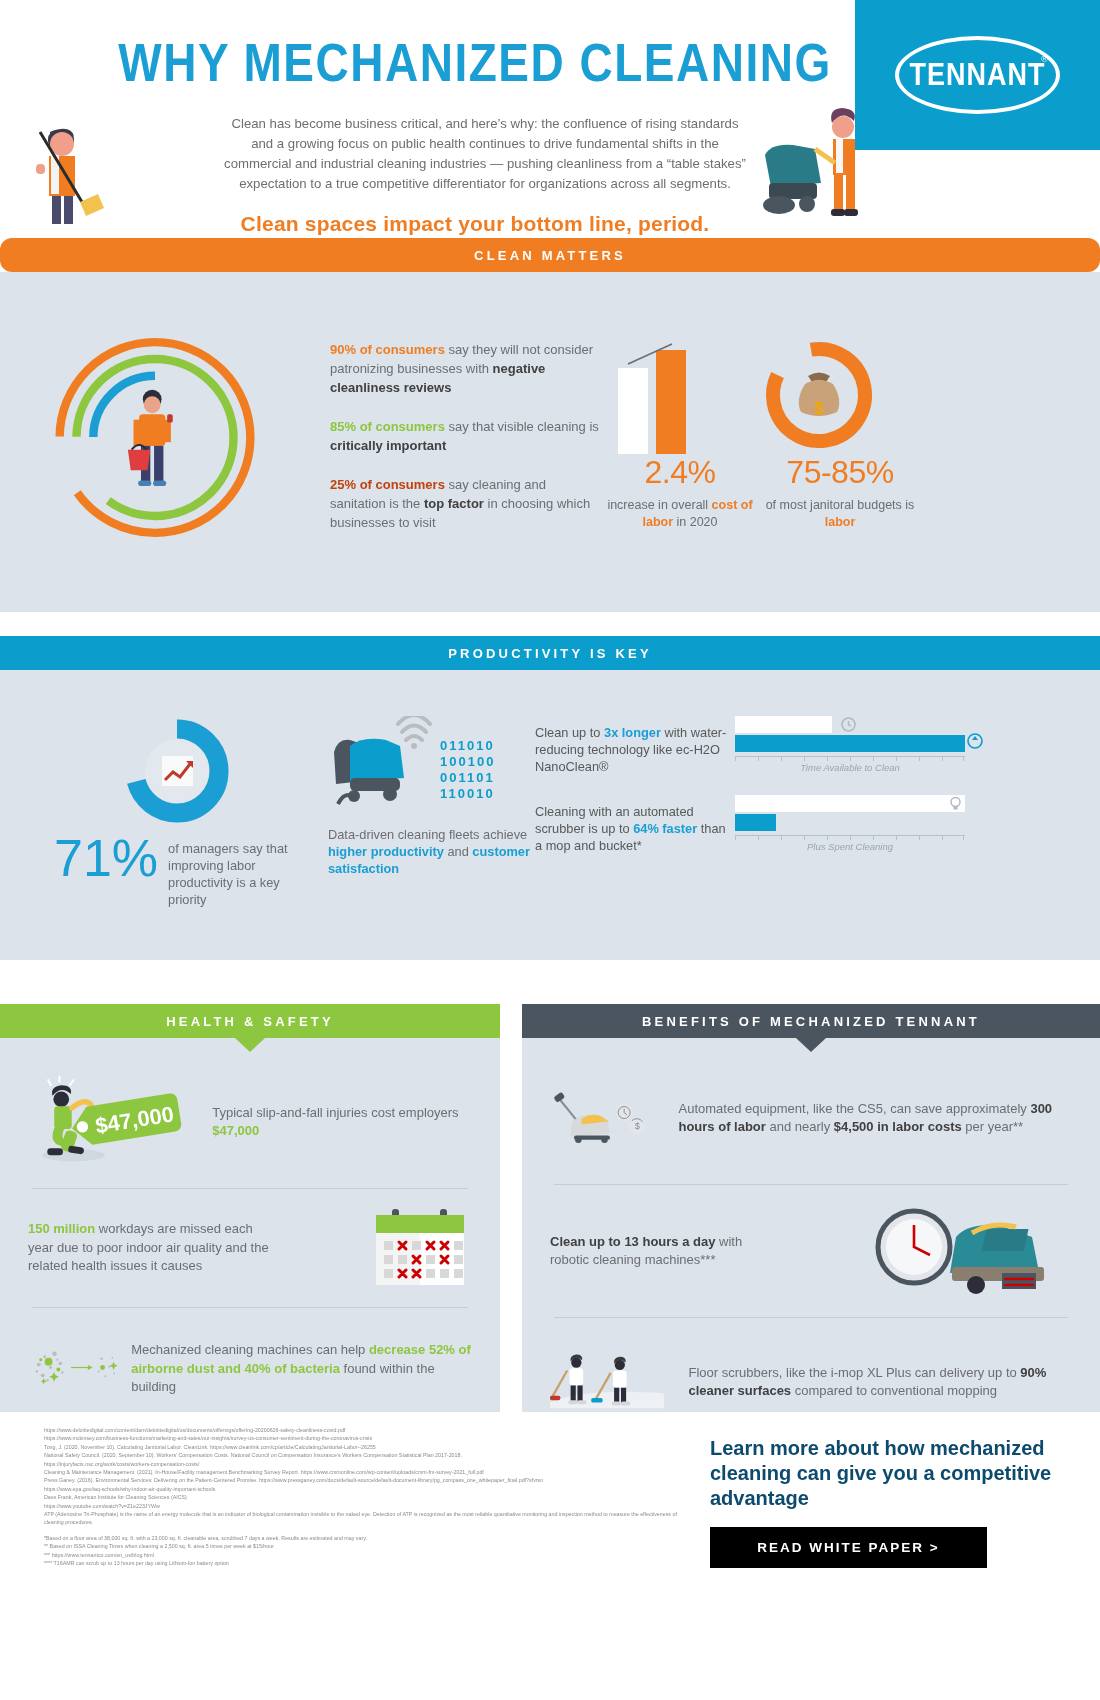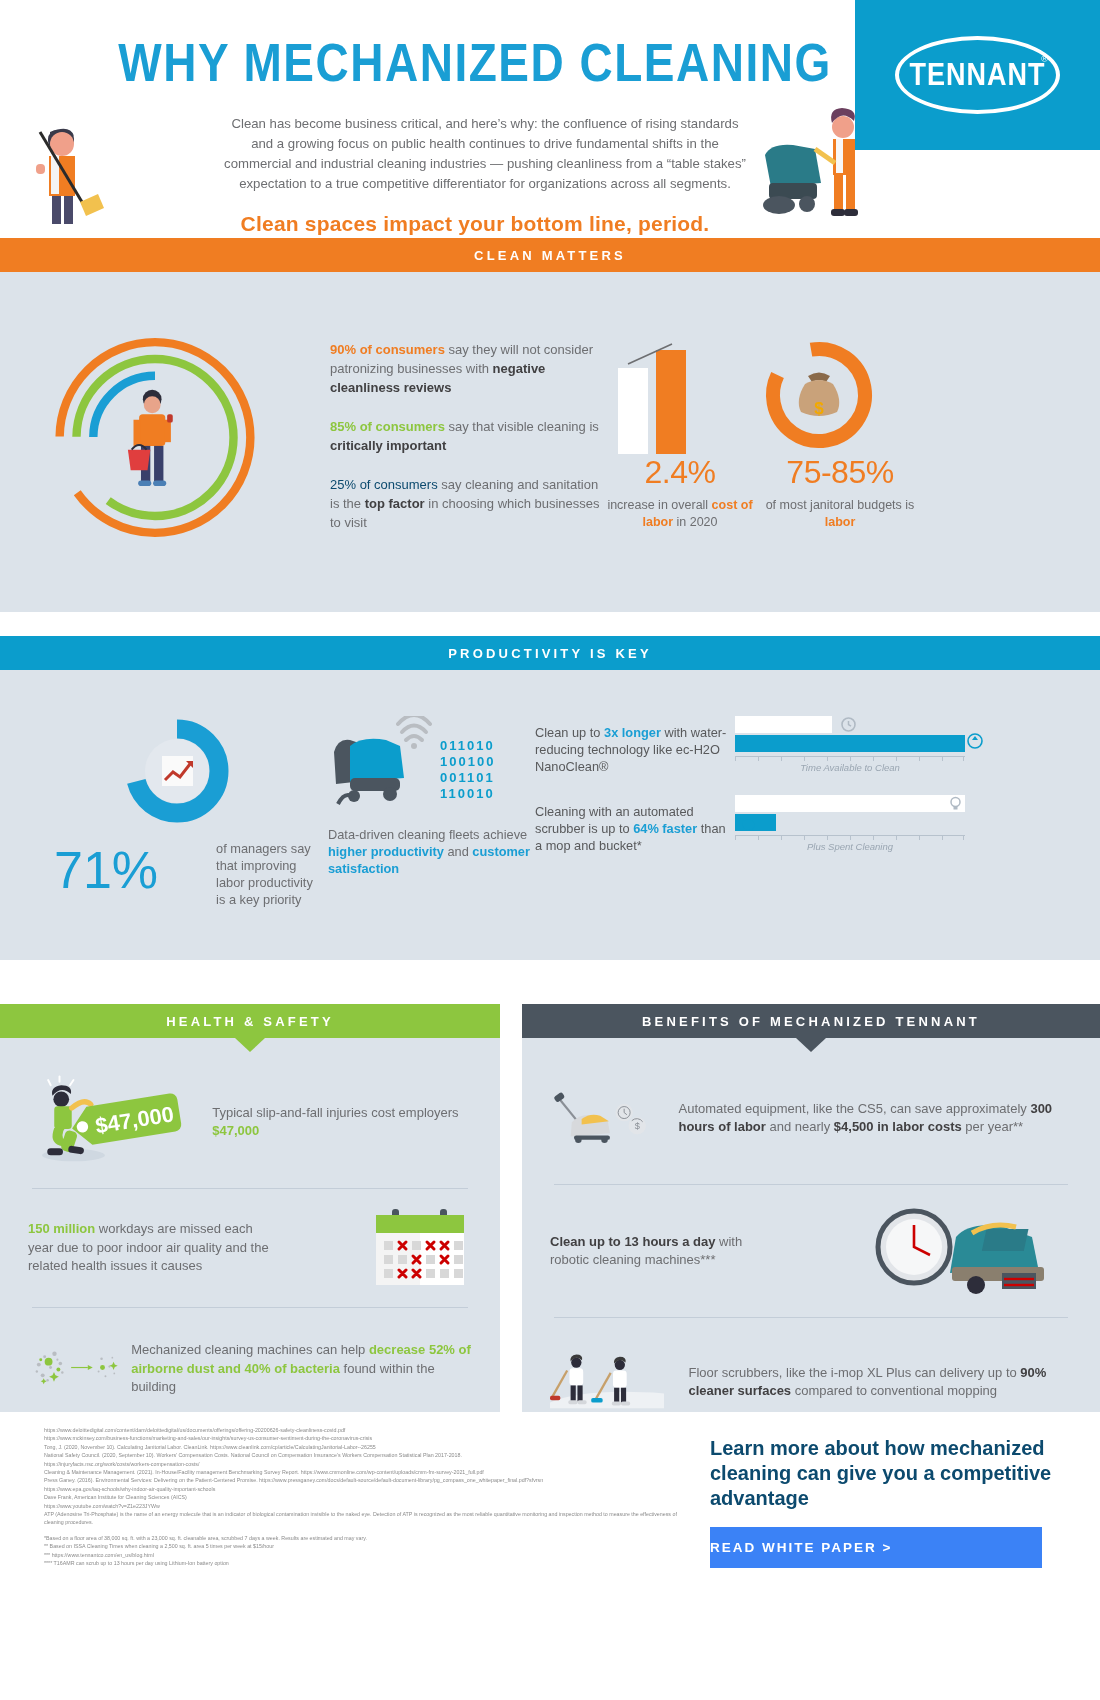--- a/index.html
+++ b/index.html
@@ -55,21 +55,21 @@
     position: relative; height: 34px; color: #fff;
     display: flex; align-items: center; justify-content: center;
     font-weight: bold; letter-spacing: 3.2px; font-size: 13px;
   }
   .banner::after {
     content: ""; position: absolute; left: 50%; bottom: -14px;
     transform: translateX(-50%);
     border-left: 15px solid transparent; border-right: 15px solid transparent;
     border-top: 14px solid currentColor;
   }
-  .banner-orange { background: #f07d22; }
+  .banner-orange { background: #f07d22; border-radius: 12px; }
   .banner-orange::after { color: #f07d22; }
   .banner-blue { background: #0b9dcc; }
   .banner-blue::after { color: #0b9dcc; }
   .banner-green { background: #8dc63f; }
   .banner-green::after { color: #8dc63f; }
   .banner-dark { background: #4b555f; }
   .banner-dark::after { color: #4b555f; }
 
   
   .panel { background: #dce3ea; }
@@ -77,33 +77,33 @@
   .sec-prod  { height: 290px; position: relative; }
 
   
   .clean-inner { display: flex; padding: 58px 40px 0 40px; }
   .ring-wrap { width: 290px; position: relative; height: 210px; }
   .stats-col { width: 270px; padding-top: 10px; }
   .stat-p { font-size: 13px; line-height: 19px; color: #6d6e71; margin-bottom: 20px; }
   .stat-p b { color: #414042; }
   .s-orange { color: #f07d22; font-weight: bold; }
   .s-green  { color: #8dc63f; font-weight: bold; }
-  .s-blue   { color: #0c4a6e; font-weight: normal; margin-top: 22px; }
+  .s-blue   { color: #c2410c; font-weight: bold; margin-top: 22px; }
 
   .kpi-col { width: 160px; text-align: center; padding-top: 6px; }
   .kpi-big { font-size: 32px; color: #f07d22; font-weight: 300; letter-spacing: -0.5px; }
   .kpi-cap { font-size: 12.5px; line-height: 17px; color: #6d6e71; margin-top: 6px; }
   .kpi-cap b { color: #f07d22; }
 
   
   .prod-inner { display: flex; padding: 46px 30px 0 30px; }
   .prod-a { width: 290px; }
   .prod-b { width: 215px; }
   .prod-c { width: 500px; }
-  .pct-row { display: flex; align-items: center; margin-top: 6px; padding-left: 24px; gap: 48px;}
+  .pct-row { display: flex; align-items: flex-start; margin-top: 6px; padding-left: 24px;}
   .pct-num { font-size: 52px; color: #1a9ed4; font-weight: 300; line-height: 52px; }
   .pct-txt { font-size: 12.8px; line-height: 17px; color: #6d6e71; margin-left: 10px; margin-top: 8px; }
 
   .prod-b-txt { font-size: 12.8px; line-height: 17px; color: #6d6e71; margin-top: 10px; padding-left: 8px;}
   .prod-b-txt b { color: #1a9ed4; }
 
   .barblock { display: flex; margin-bottom: 20px; }
   .barblock-txt { width: 200px; font-size: 12.8px; line-height: 17px; color: #58595b; padding-top: 8px;}
   .barblock-txt b { color: #1a9ed4; }
   .chartbox { width: 230px; position: relative; }
@@ -128,23 +128,23 @@
   .divider { height: 1px; background: #c3cdd8; margin: 18px 4px; }
 
   
   .footer { display: flex; padding: 14px 0 0 0; }
   .sources { width: 700px; padding-left: 44px; }
   .sources div { font-size: 5.3px; color: #8a8a8a; line-height: 8.4px; white-space: nowrap; }
   .sources .note { margin-top: 7px; }
   .cta { width: 390px; padding-left: 10px; padding-top: 10px; }
   .cta-head { color: #0c4a6e; font-weight: bold; font-size: 20px; line-height: 25px; }
   .cta-btn {
-    margin-top: 16px; background: #3b82f6; color: #fff; font-weight: bold;
-    font-size: 13.5px; letter-spacing: 2px; text-align: left;
-    padding: 13px 0; width: 332px;
+    margin-top: 16px; background: #000000; color: #fff; font-weight: bold;
+    font-size: 13.5px; letter-spacing: 2px; text-align: center;
+    padding: 13px 0; width: 277px;
   }
   svg { display: block; }
 </style>
 </head>
 <body>
 
 <div class="header">
 
   <div class="logo-box">
     <div class="logo-oval">

